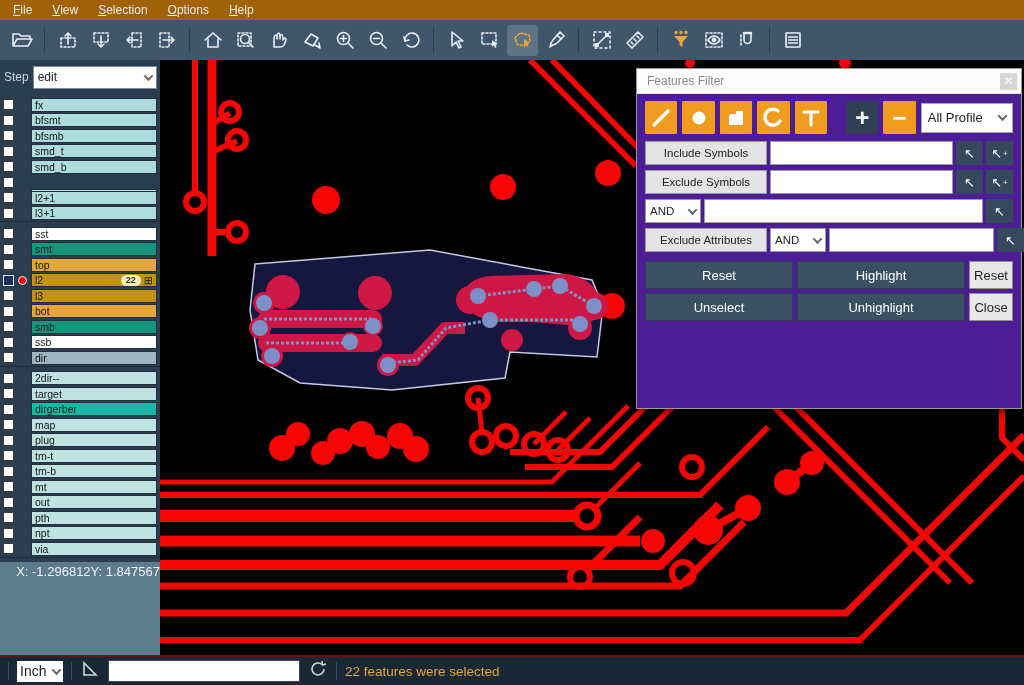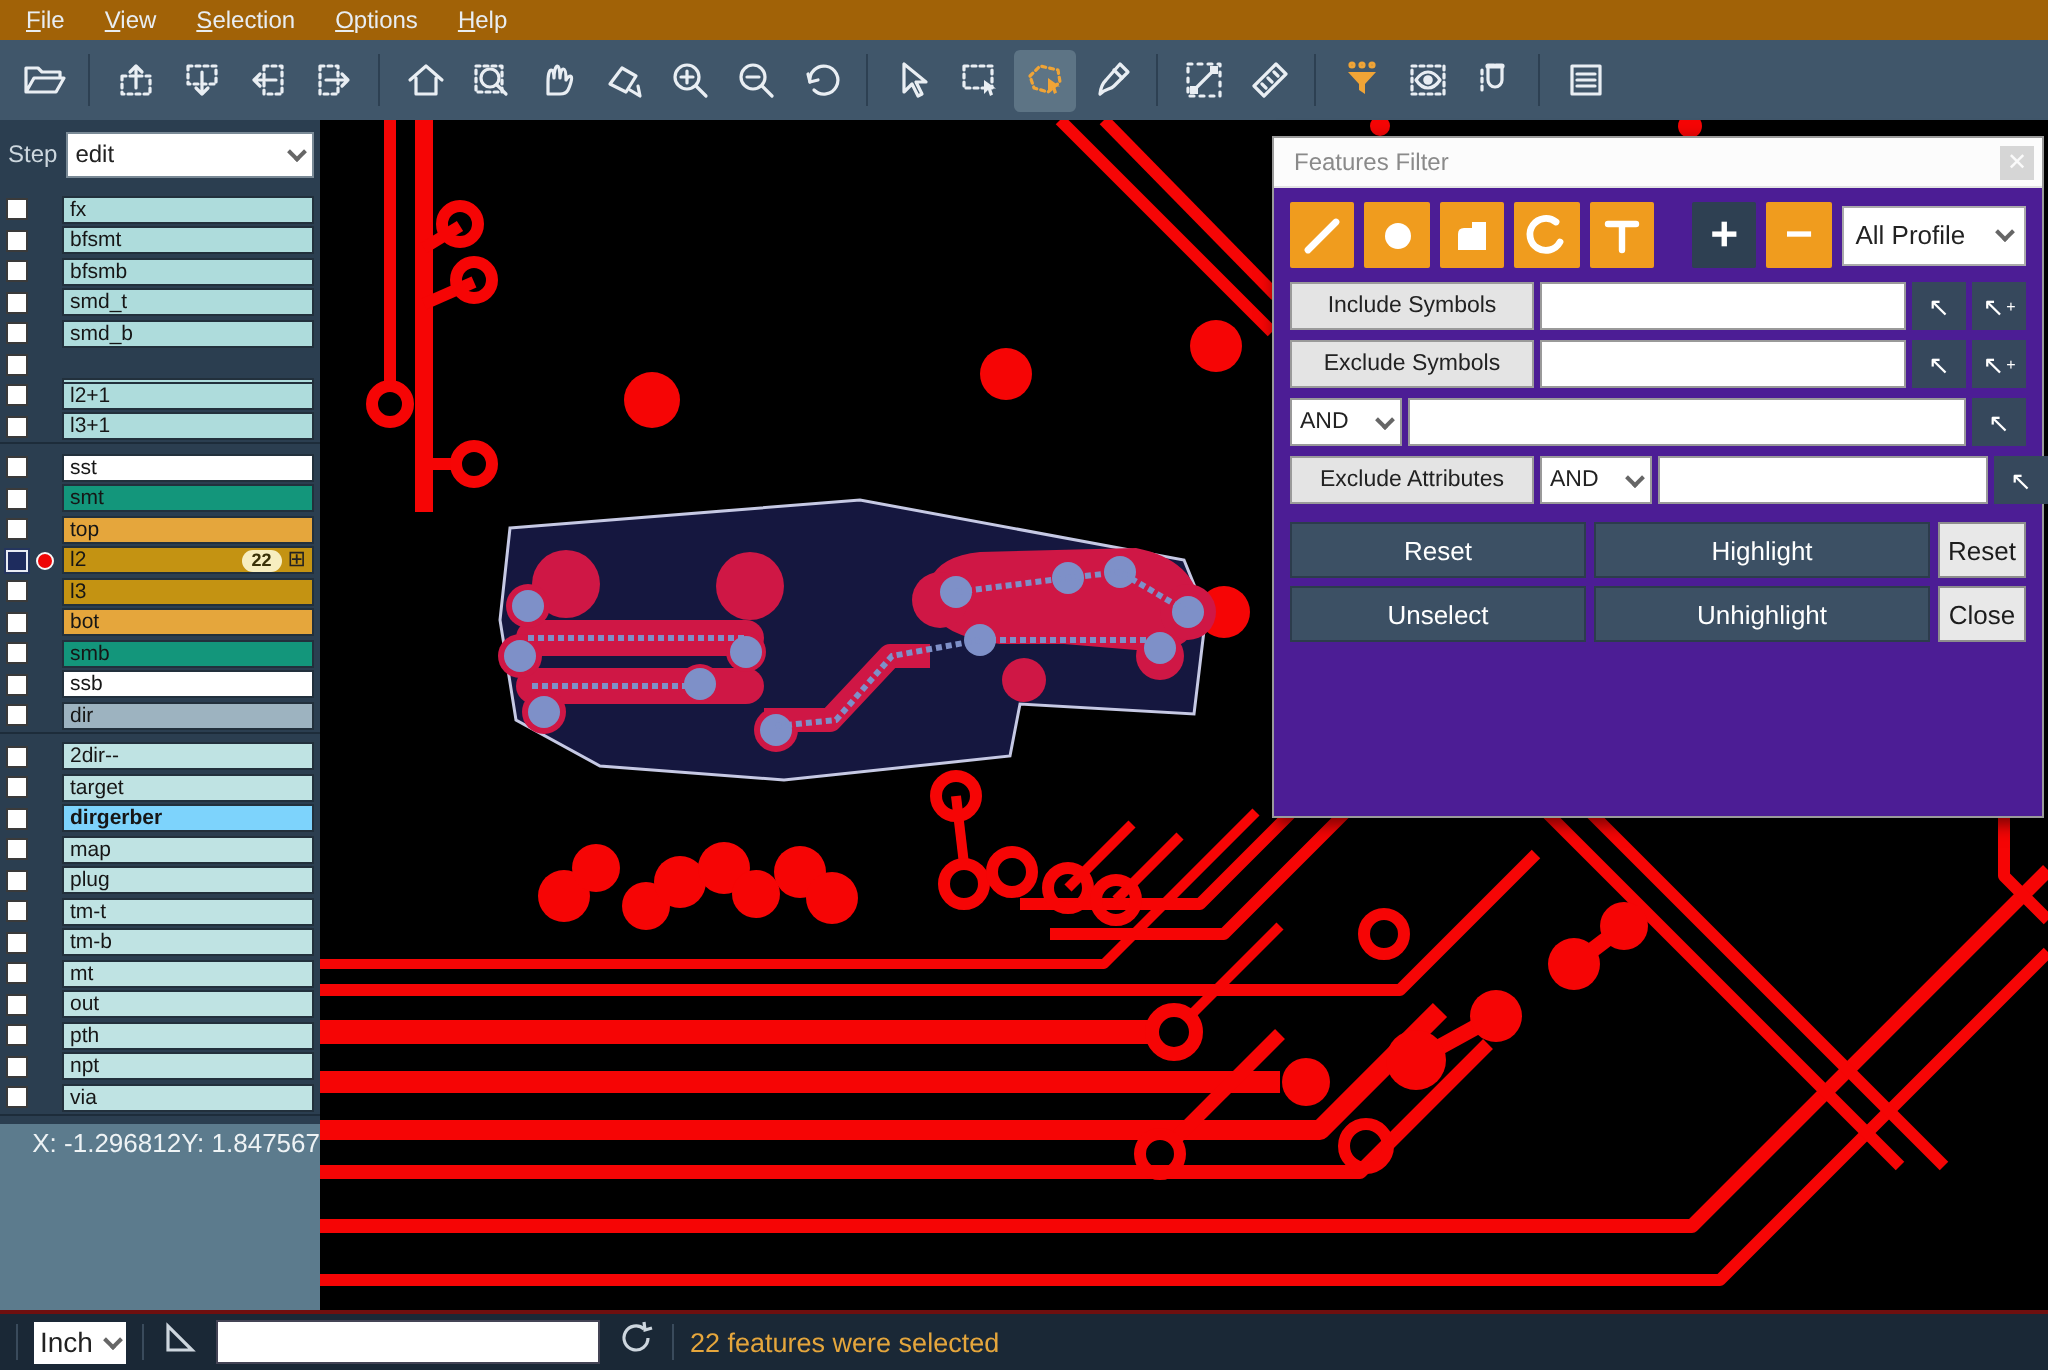--- a/index.html
+++ b/index.html
@@ -387,21 +387,21 @@
             <div class="layer-row">
               <span class="lcheck"></span>
               <span class="lgutter"></span>
               <span class="lname" style="background: rgb(191, 227, 227);">
                 <span>target</span>
               </span>
             </div>
             <div class="layer-row">
               <span class="lcheck"></span>
               <span class="lgutter"></span>
-              <span class="lname" style="background: #7dd3fc; font-weight: bold;">
+              <span class="lname" style="background: #14b8a6;">
                 <span>dirgerber</span>
               </span>
             </div>
             <div class="layer-row">
               <span class="lcheck"></span>
               <span class="lgutter"></span>
               <span class="lname" style="background: rgb(191, 227, 227);">
                 <span>map</span>
               </span>
             </div>

